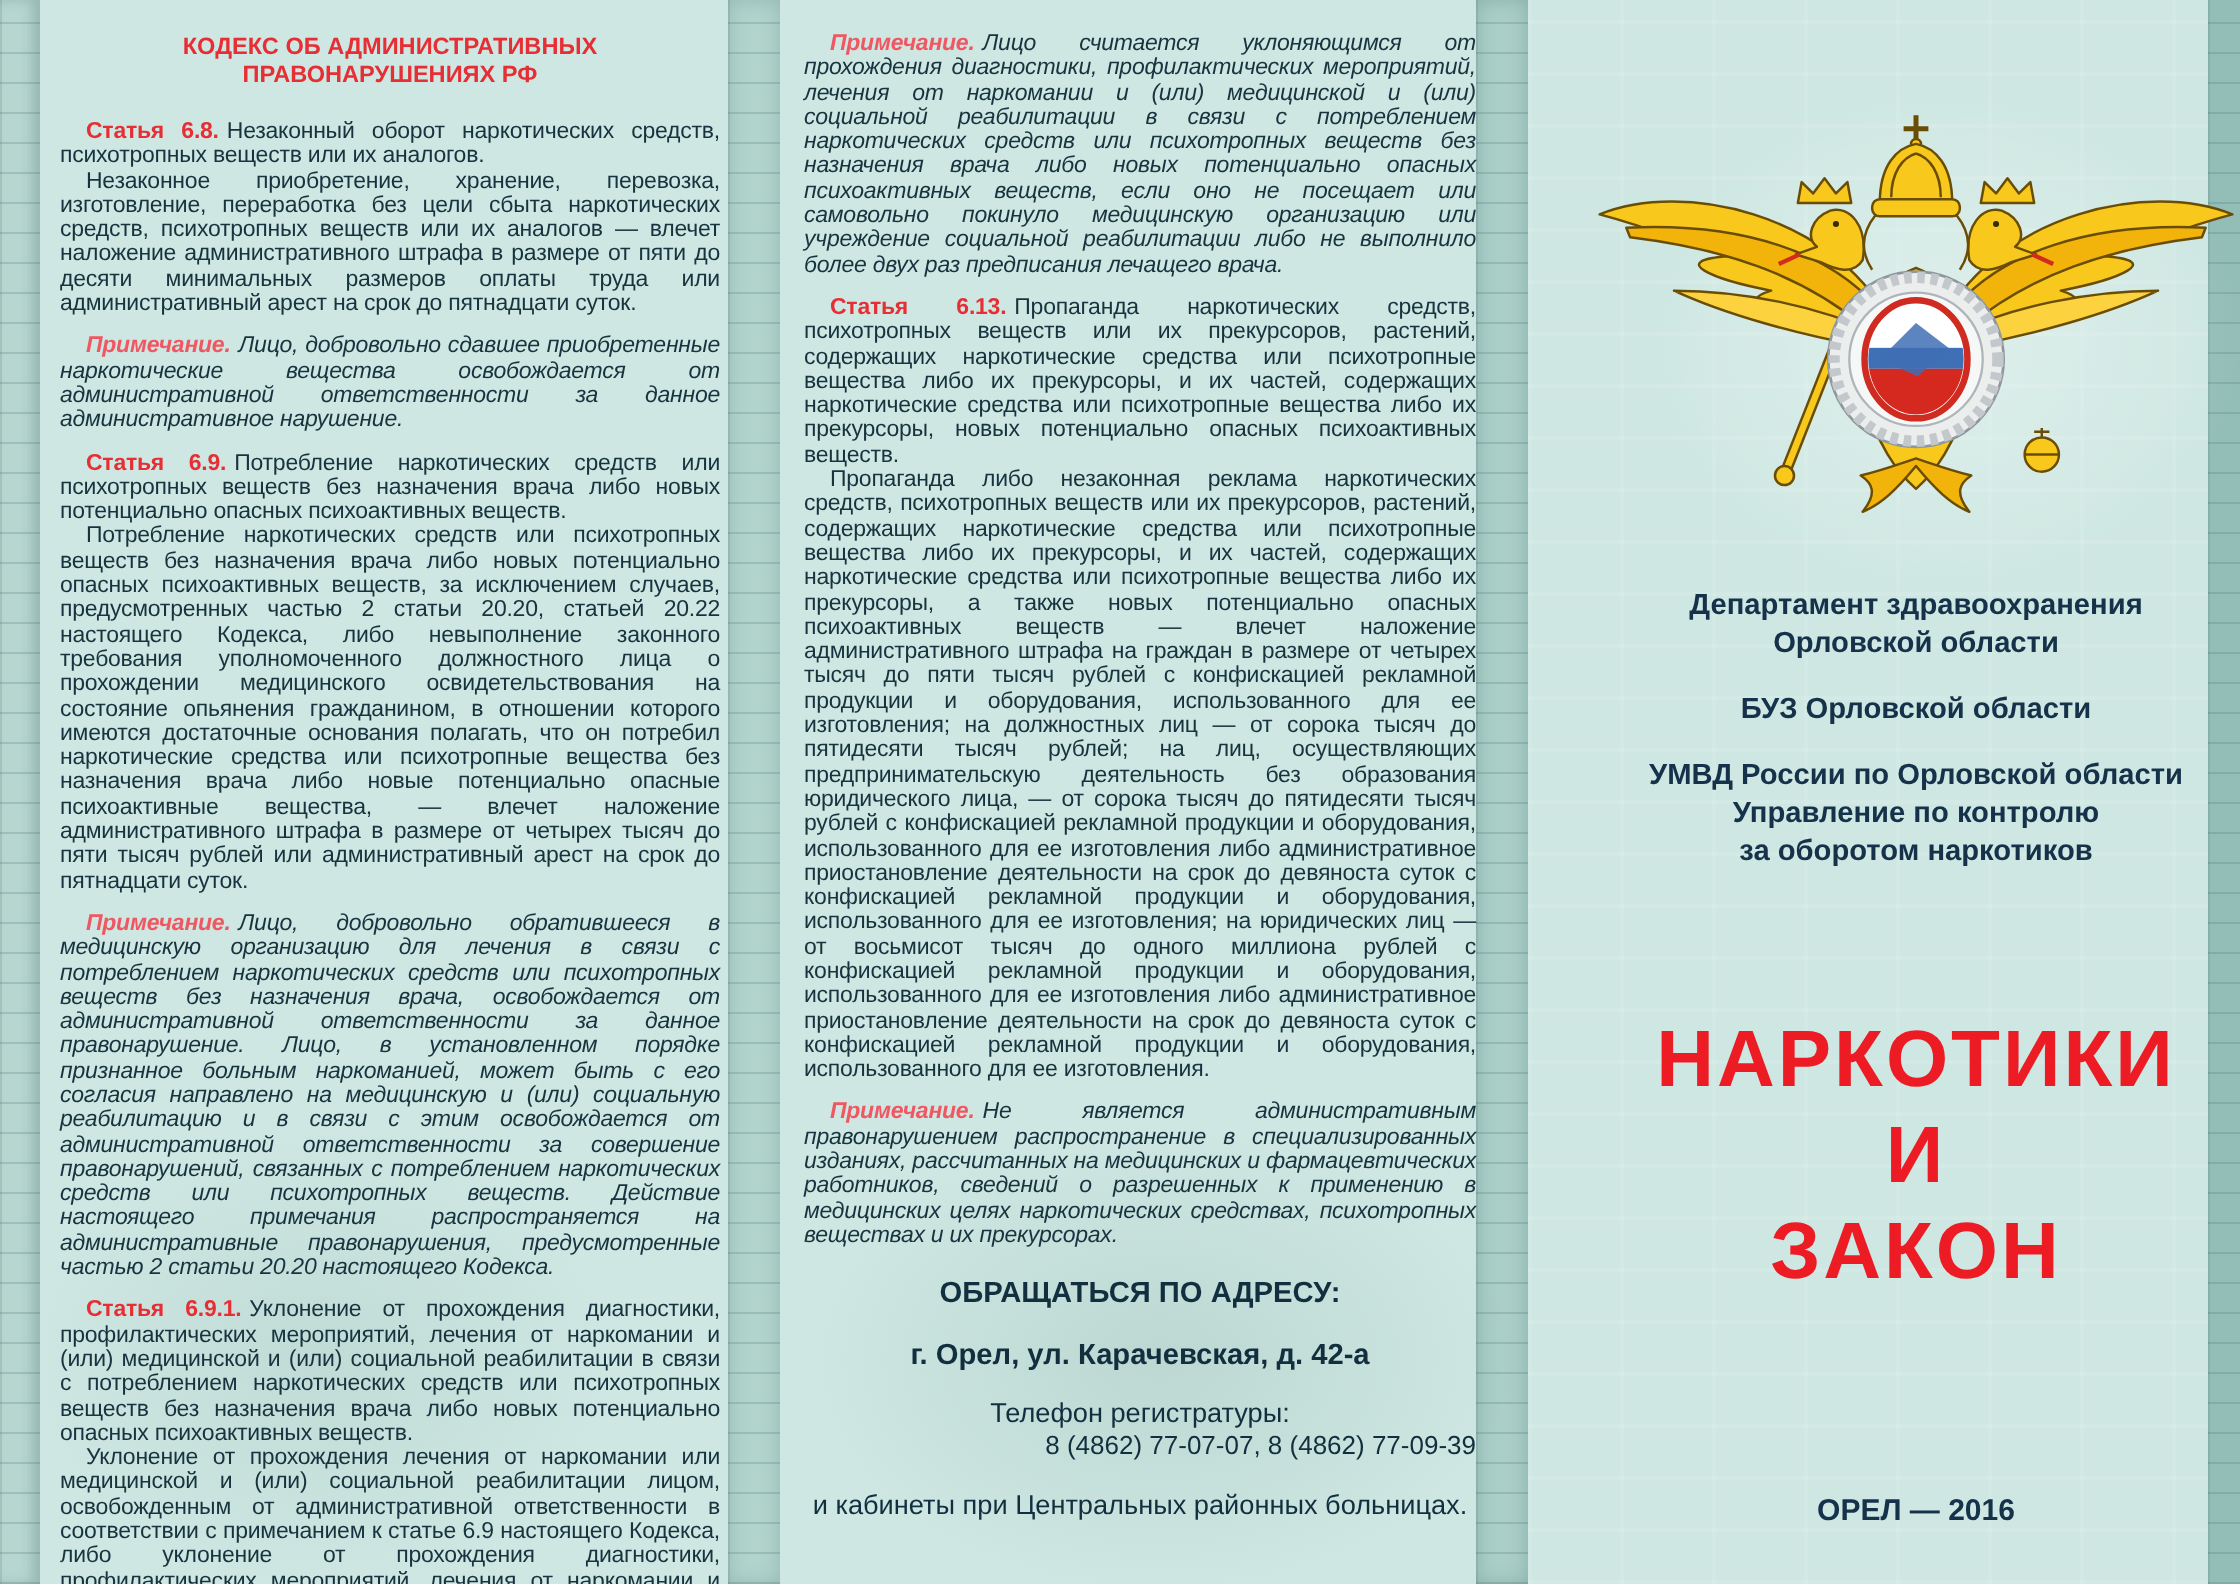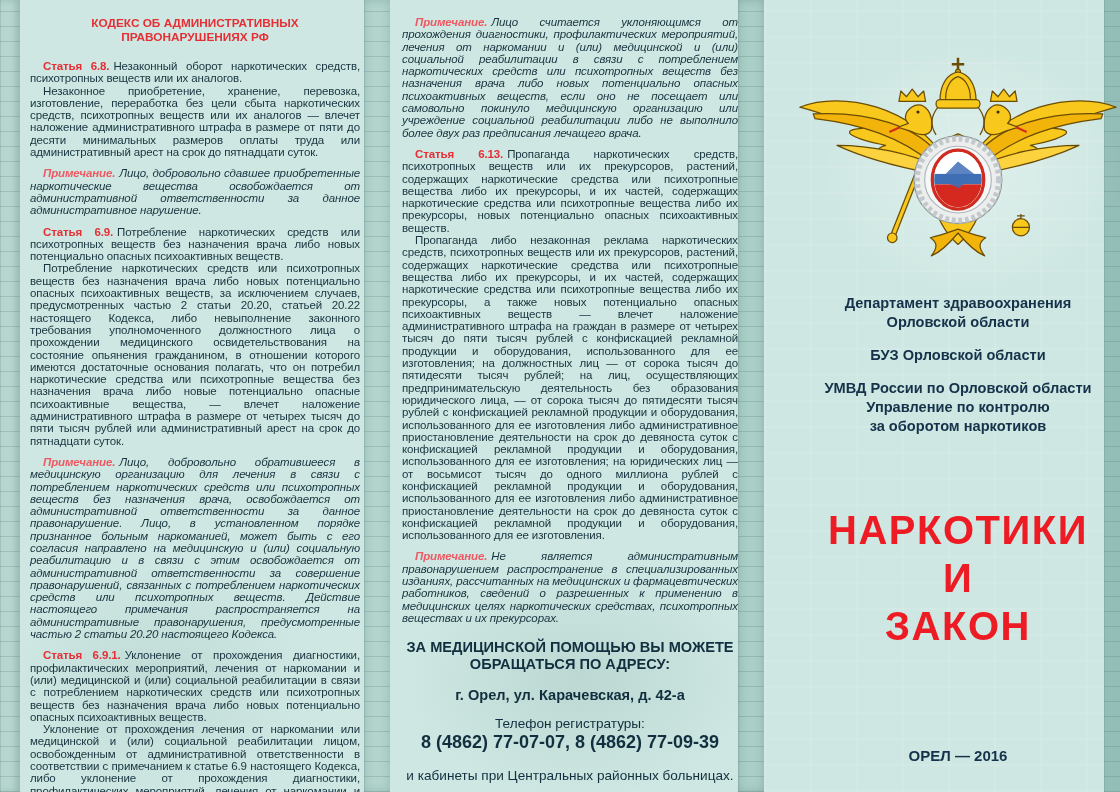--- a/index.html
+++ b/index.html
@@ -53,21 +53,21 @@
   .lead { color:#e62e34; font-weight:bold; margin-right:4px; }
   .lead:empty { display:none; }
   p.note { font-style:italic; }
   p.note .lead { color:#ef5862; font-weight:bold; }
 
   
   .help { text-align:center; color:#112f3e; }
   .help-heading { margin-top:15px; font-size:14.6px; font-weight:bold; line-height:17px; }
   .help-address { margin-top:14px; font-size:14.6px; font-weight:bold; }
   .help-phlabel { margin-top:13px; font-size:13.6px; line-height:16px; }
-  .help-phones  { font-size:18px; font-weight:bold; }
+  .help-phones  { font-size:13px; font-weight:normal;text-align:right; }
   .help-also    { margin-top:15px; font-size:13.6px; line-height:16.5px; }
 
   
   .emblem-wrap { position:absolute; left:0; top:46px; width:332px; text-align:center; }
   .orgs { position:absolute; left:0; top:294px; width:332px; text-align:center; color:#15324a; }
   .org  { margin-bottom:14px; font-size:14.6px; font-weight:bold; line-height:19px; }
   .main-title {
     position:absolute; left:0; top:506px; width:332px; text-align:center;
     font-size:40px; font-weight:bold; letter-spacing:1.5px;
     color:#ed1c24; line-height:48px;
@@ -106,21 +106,20 @@
 
 <div class="panel" id="panel-mid">
   <p class="para note first"><span class="lead">Примечание.</span><span>Лицо считается уклоняющимся от прохождения диагностики, профилактических мероприятий, лечения от наркомании и (или) медицинской и (или) социальной реабилитации в связи с потреблением наркотических средств или психотропных веществ без назначения врача либо новых потенциально опасных психоактивных веществ, если оно не посещает или самовольно покинуло медицинскую организацию или учреждение социальной реабилитации либо не выполнило более двух раз предписания лечащего врача.</span></p>
 
   <p class="para"><span class="lead">Статья 6.13.</span><span>Пропаганда наркотических средств, психотропных веществ или их прекурсоров, растений, содержащих наркотические средства или психотропные вещества либо их прекурсоры, и их частей, содержащих наркотические средства или психотропные вещества либо их прекурсоры, новых потенциально опасных психоактивных веществ.</span></p>
   <p class="para flow"><span>Пропаганда либо незаконная реклама наркотических средств, психотропных веществ или их прекурсоров, растений, содержащих наркотические средства или психотропные вещества либо их прекурсоры, и их частей, содержащих наркотические средства или психотропные вещества либо их прекурсоры, а также новых потенциально опасных психоактивных веществ — влечет наложение административного штрафа на граждан в размере от четырех тысяч до пяти тысяч рублей с конфискацией рекламной продукции и оборудования, использованного для ее изготовления; на должностных лиц — от сорока тысяч до пятидесяти тысяч рублей; на лиц, осуществляющих предпринимательскую деятельность без образования юридического лица, — от сорока тысяч до пятидесяти тысяч рублей с конфискацией рекламной продукции и оборудования, использованного для ее изготовления либо административное приостановление деятельности на срок до девяноста суток с конфискацией рекламной продукции и оборудования, использованного для ее изготовления; на юридических лиц — от восьмисот тысяч до одного миллиона рублей с конфискацией рекламной продукции и оборудования, использованного для ее изготовления либо административное приостановление деятельности на срок до девяноста суток с конфискацией рекламной продукции и оборудования, использованного для ее изготовления.</span></p>
   <p class="para note"><span class="lead">Примечание.</span><span>Не является административным правонарушением распространение в специализированных изданиях, рассчитанных на медицинских и фармацевтических работников, сведений о разрешенных к применению в медицинских целях наркотических средствах, психотропных веществах и их прекурсорах.</span></p>
 
   <div class="help">
     <div class="help-heading">
-      <span class="line">ЗА МЕДИЦИНСКОЙ ПОМОЩЬЮ ВЫ МОЖЕТЕ</span>
       <span class="line">ОБРАЩАТЬСЯ ПО АДРЕСУ:</span>
     </div>
     <div class="help-address">г. Орел, ул. Карачевская, д. 42-а</div>
     <div class="help-phlabel">Телефон регистратуры:</div>
     <div class="help-phones">8 (4862) 77-07-07, 8 (4862) 77-09-39</div>
     <div class="help-also">
       <span class="line">и кабинеты при Центральных районных больницах.</span>
     </div>
 
   </div>

